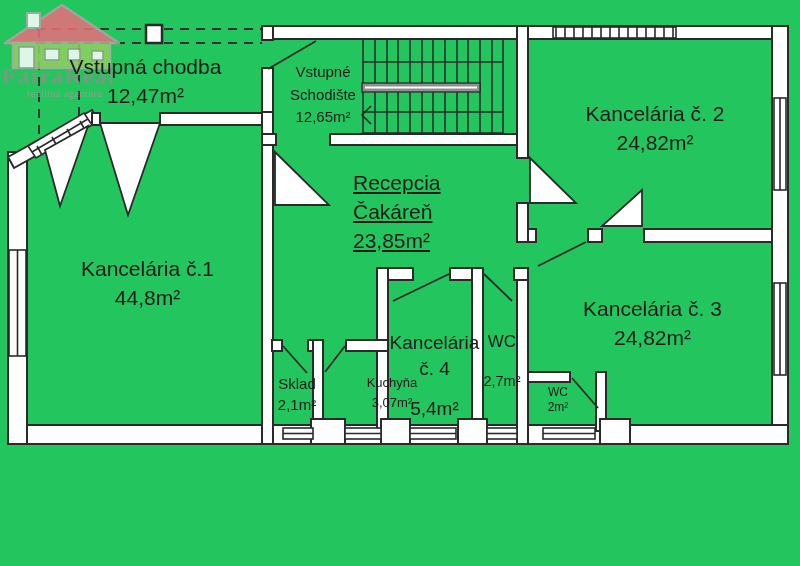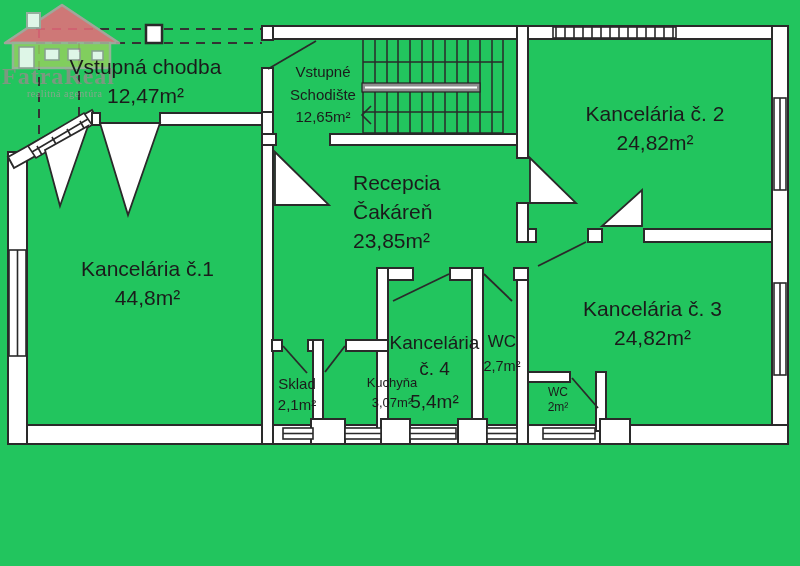--- a/index.html
+++ b/index.html
@@ -9,27 +9,27 @@
   }
   .canvas svg{position:absolute;left:0;top:0;}
   .lbl{position:absolute;text-align:center;line-height:1.38;}
   .lbl .name,.lbl .area{display:block;}
   
   .big{font-size:21px;}
   
   #lbl-vstupna-chodba{left:28px;top:53px;width:235px;}
   #lbl-schodiste{left:278px;top:61px;width:90px;font-size:15px;line-height:1.5;}
   #lbl-kancelaria-2{left:540px;top:100px;width:230px;}
-  #lbl-recepcia{left:353px;top:169px;width:170px;text-align:left;}
+  #lbl-recepcia{left:353px;top:169px;width:170px;text-align:left;text-decoration:underline;}
   #lbl-kancelaria-1{left:40px;top:255px;width:215px;}
   #lbl-kancelaria-3{left:540px;top:295px;width:225px;}
   #lbl-kancelaria-4{left:387px;top:330px;width:95px;font-size:19px;}
-  #lbl-kancelaria-4 .area{margin-top:7px;}
+  #lbl-kancelaria-4 .area{margin-top:14px;}
   #lbl-wc-horny{left:478px;top:330px;width:48px;font-size:17px;}
-  #lbl-wc-horny .area{font-size:14.5px;margin-top:3px;}
+  #lbl-wc-horny .area{font-size:14.5px;margin-top:18px;}
   #lbl-sklad{left:274px;top:373px;width:46px;font-size:15px;line-height:1.4;}
   #lbl-kuchyna{left:323px;top:373px;width:58px;font-size:13px;line-height:1.55;padding-left:40px;}
   #lbl-wc-dolny{left:540px;top:385px;width:36px;font-size:12px;line-height:1.25;}
   #total{position:absolute;left:540px;top:465px;width:230px;text-align:center;font-size:16px;}
 </style>
 </head>
 <body>
 
 <div class="canvas">
 

